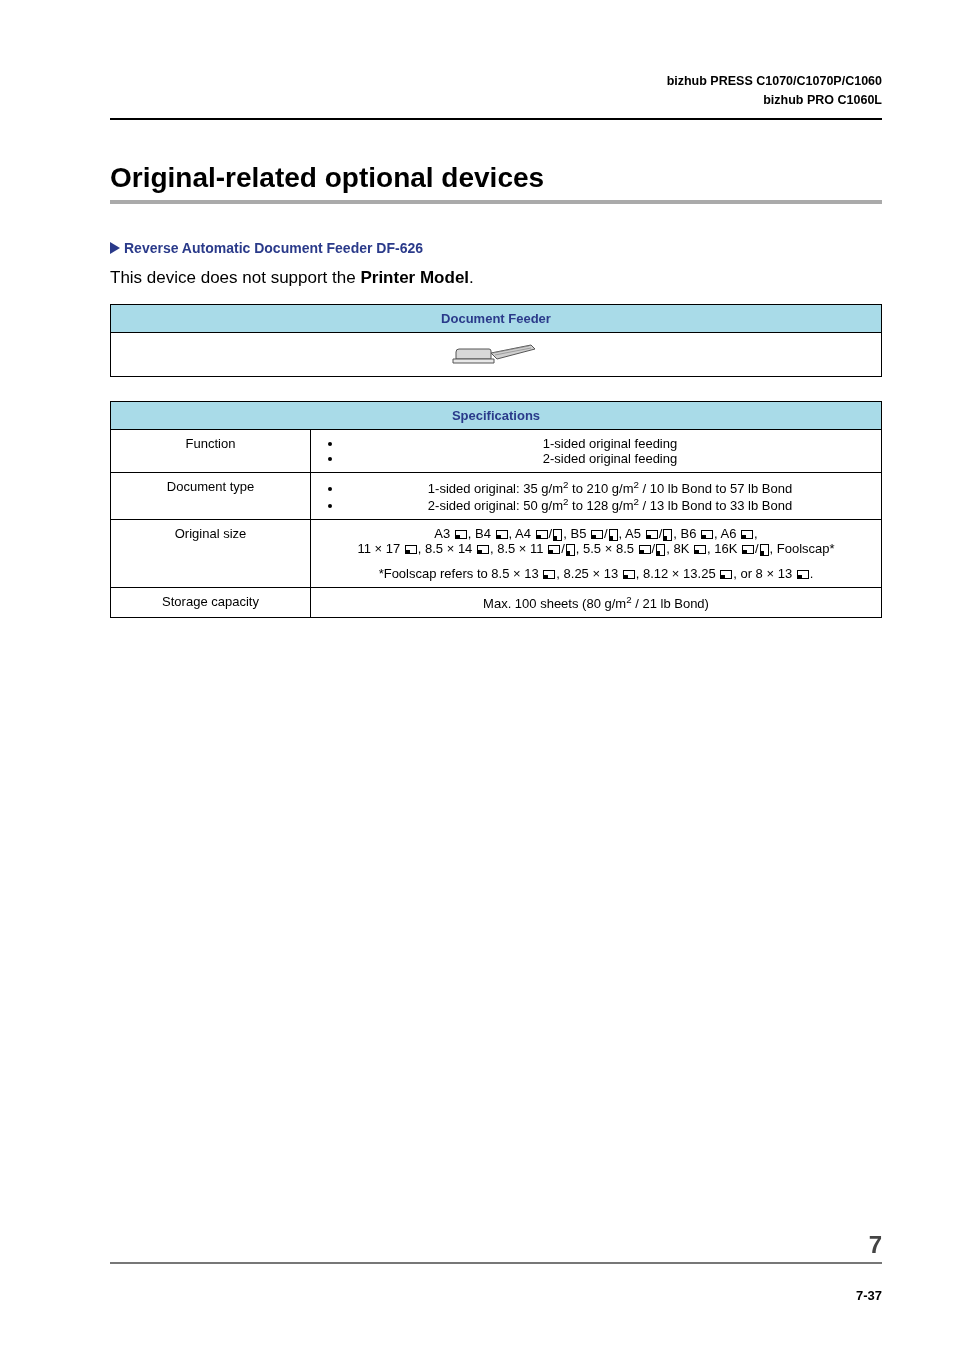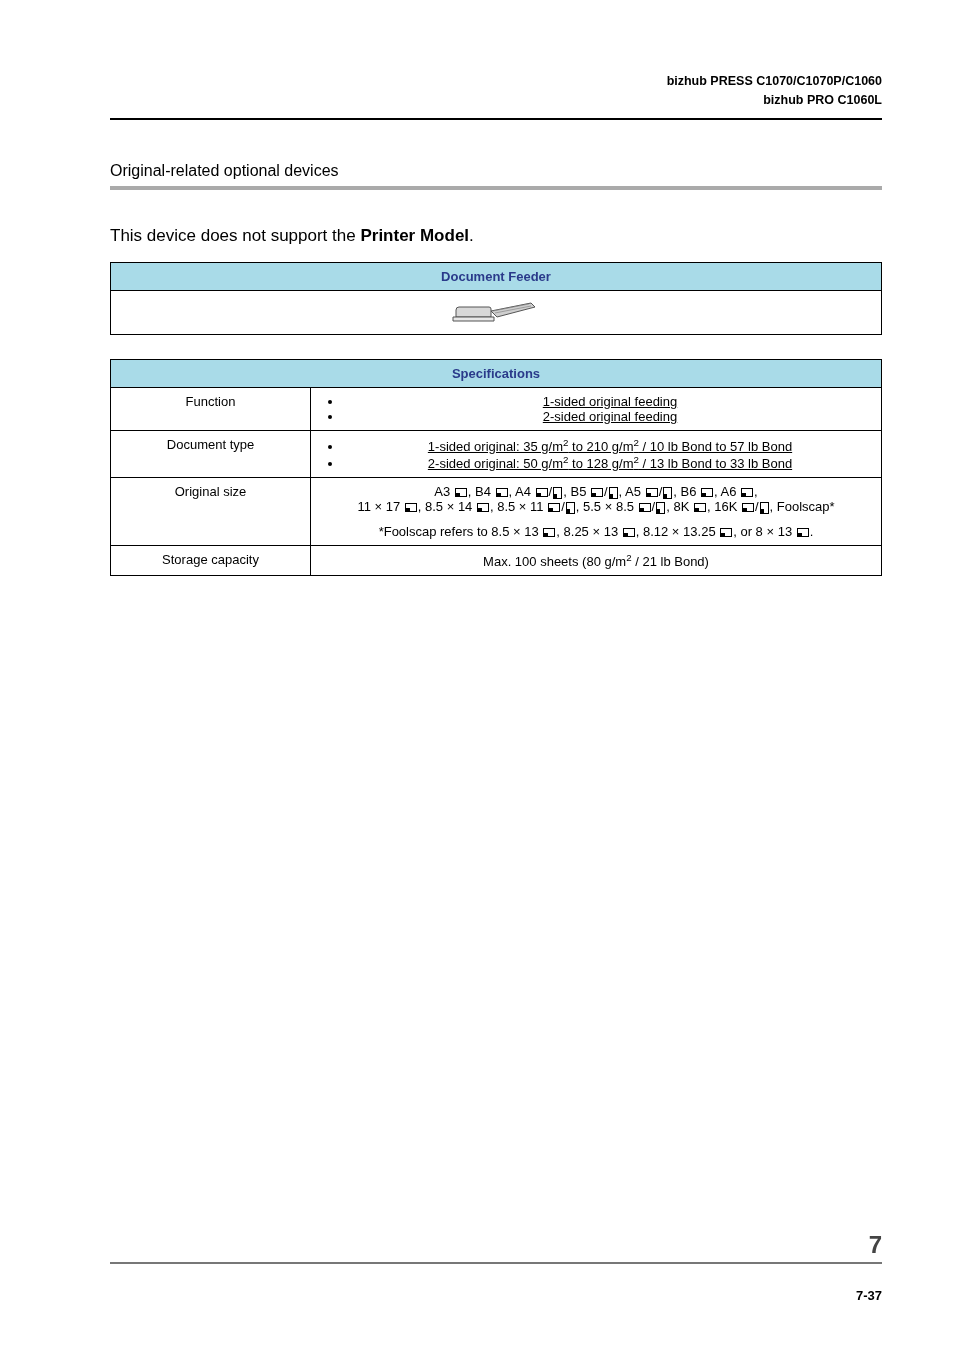--- a/index.html
+++ b/index.html
@@ -17,22 +17,22 @@
     .header {
       text-align: right;
       font-size: 12.5px;
       font-weight: bold;
       line-height: 1.5;
       padding-bottom: 8px;
       border-bottom: 2px solid #000;
       margin-bottom: 42px;
     }
     .section-title {
-      font-size: 16px;
-      font-weight: normal;
+      font-size: 28px;
+      font-weight: bold;
       margin-bottom: 6px;
     }
     .section-rule {
       height: 4px;
       background: #aaa;
       margin-bottom: 36px;
     }
     .sub-heading {
       font-size: 14px;
       font-weight: bold;
@@ -74,21 +74,20 @@
       width: 200px;
     }
     .img-cell {
       text-align: center;
       padding: 12px;
     }
     .device-svg { display: inline-block; }
     .bullet-list {
       list-style: disc;
       margin-left: 24px;
-      text-decoration: underline;
     }
     .bullet-list li { padding-left: 4px; }
     .ori-icon {
       display: inline-block;
       width: 12px; height: 9px;
       border: 1px solid #000;
       position: relative;
       vertical-align: middle;
       margin: 0 1px;
     }
@@ -136,20 +135,24 @@
 
 <div class="page">
   <div class="header">
     <div>bizhub PRESS C1070/C1070P/C1060</div>
     <div>bizhub PRO C1060L</div>
   </div>
 
   <div class="section-title">Original-related optional devices</div>
   <div class="section-rule"></div>
 
+  <div class="sub-heading">
+    <span class="triangle"></span>
+    <span>Reverse Automatic Document Feeder DF-626</span>
+  </div>
 
   <p class="body-text">
     <span>This device does not support the </span><b>Printer Model</b><span>.</span>
   </p>
 
   <table class="table">
     <tbody>
         <tr>
           <th>Document Feeder</th>
         </tr>

